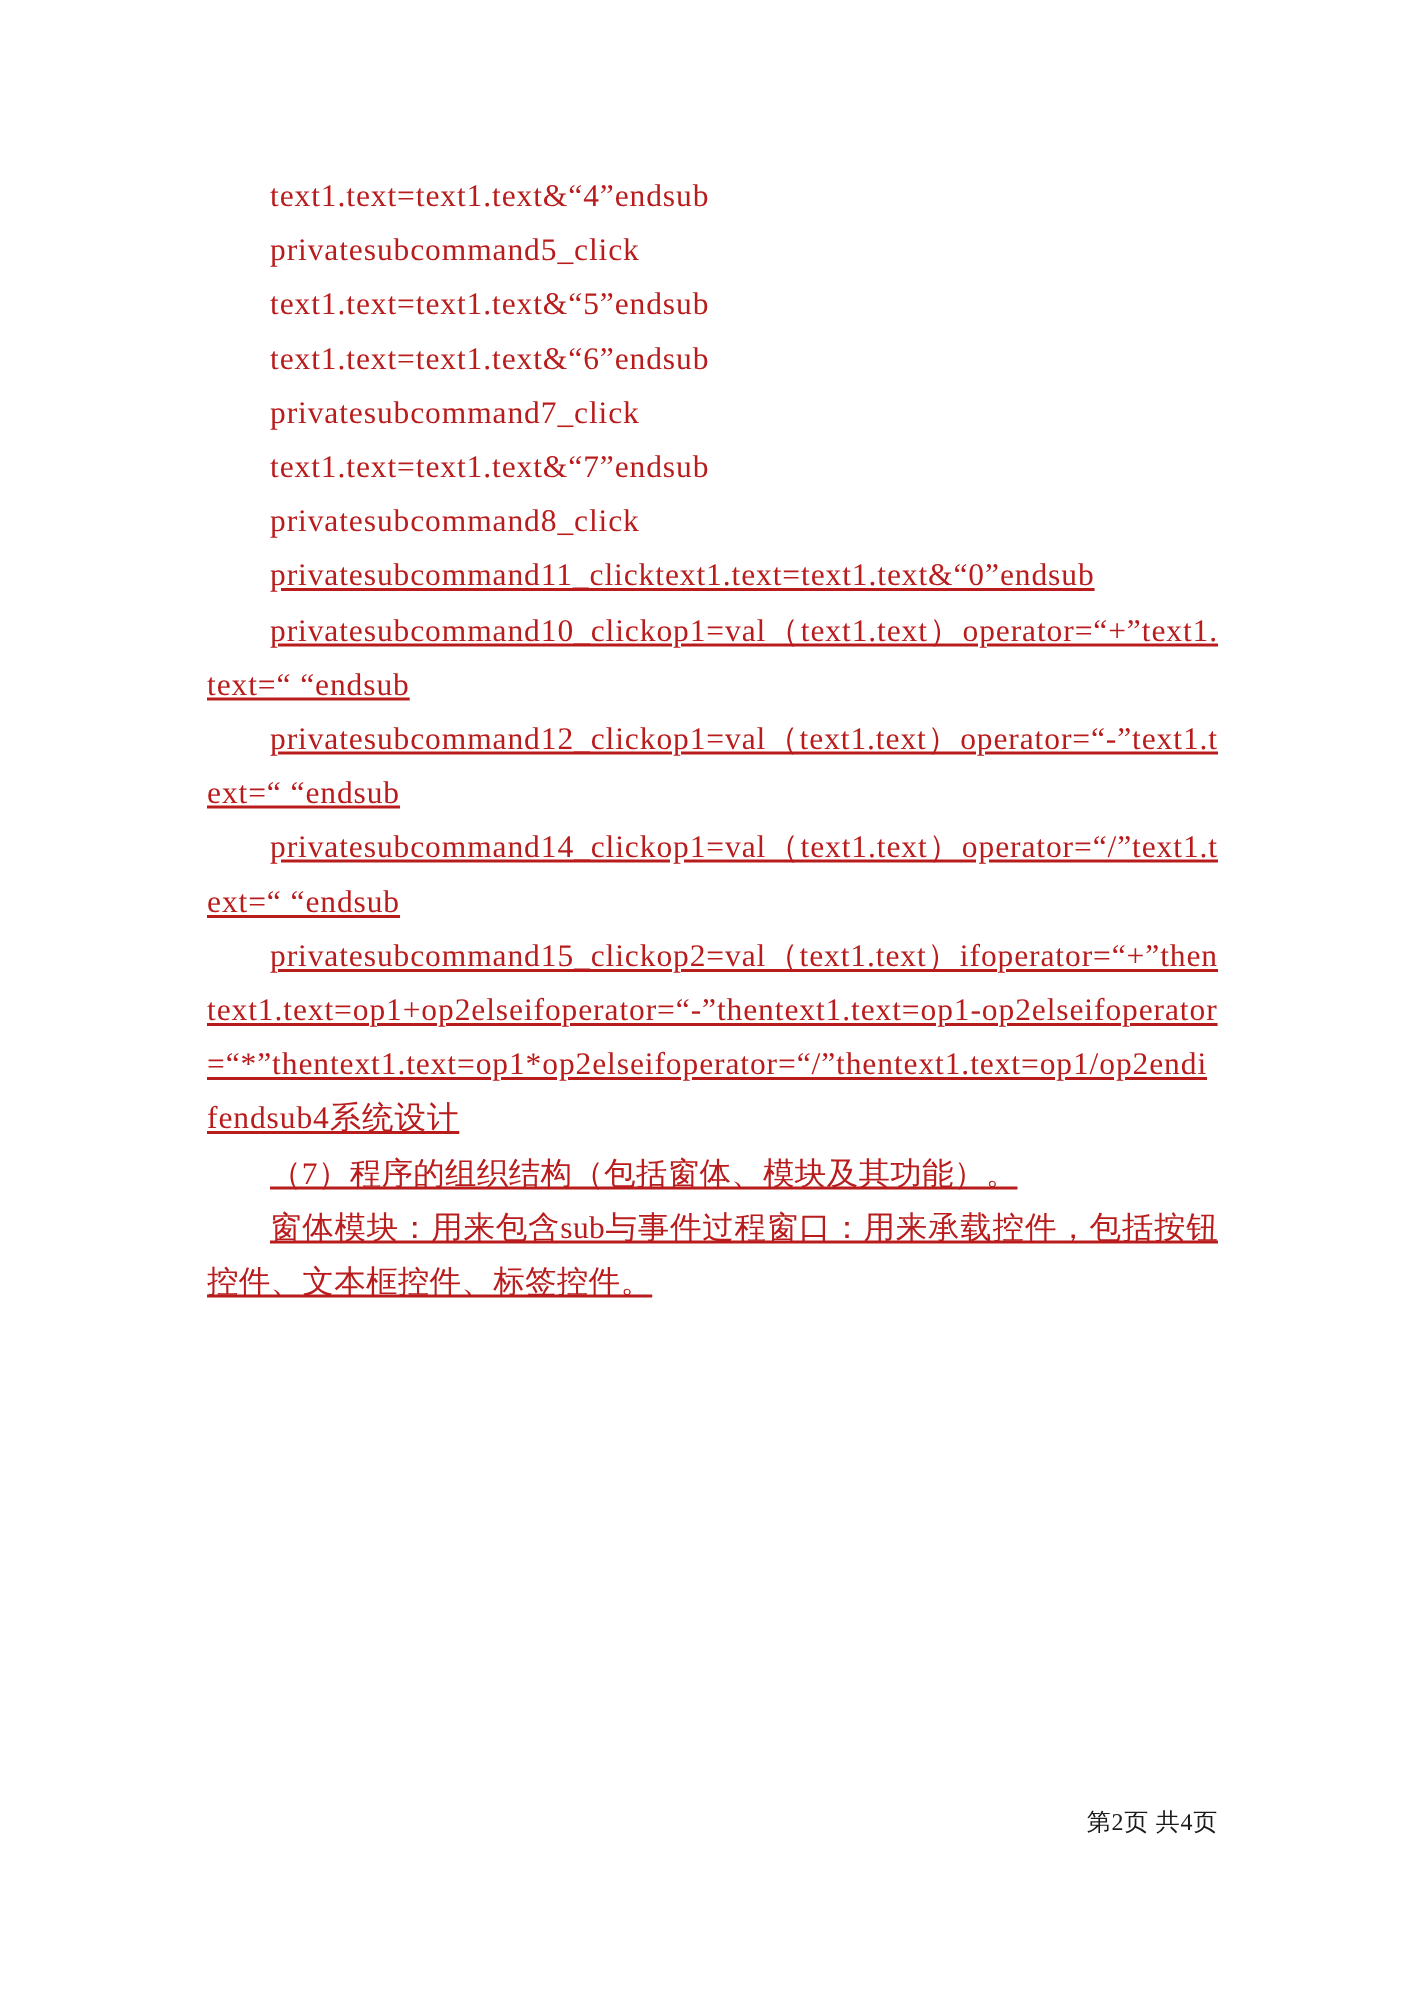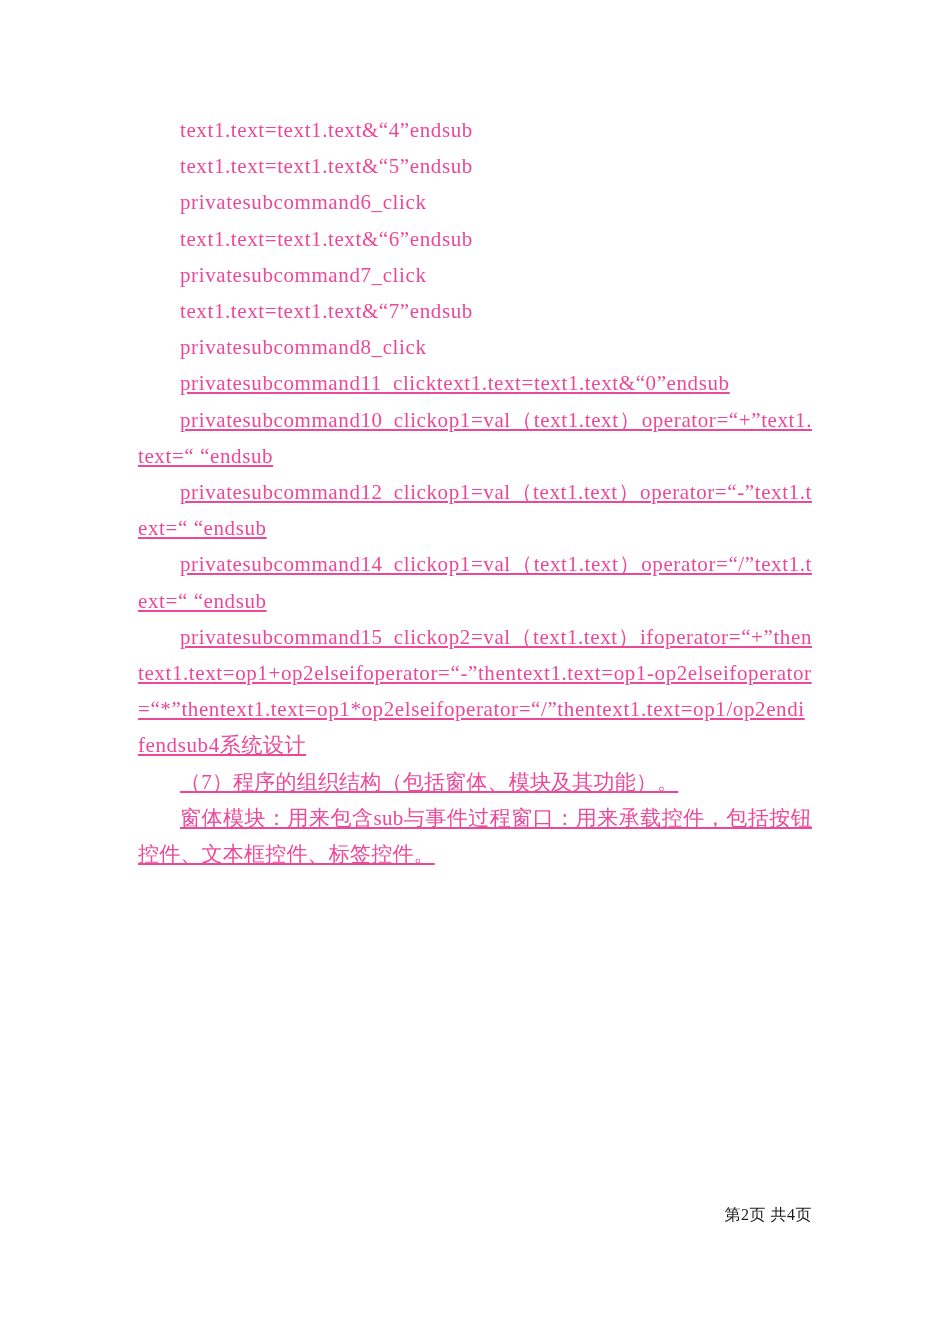--- a/index.html
+++ b/index.html
@@ -17,21 +17,21 @@
   .page {
     position: relative;
     width: 950px;
     height: 1344px;
     box-sizing: border-box;
     padding: 112px 138px 0 138px;
   }
   .doc-body {
     font-size: 21px;
     line-height: 36.2px;
-    color: #ec4899;
+    color: #b91c1c;
     letter-spacing: 0.2px;
   }
   .para {
     margin: 0;
     text-align: justify;
     text-justify: inter-ideograph;
     word-break: break-all;
   }
   .indent-2 {
     text-indent: 2em;
@@ -56,22 +56,22 @@
     font-family: "Liberation Serif", serif;
   }
 </style>
 </head>
 <body>
 
 <div class="page">
   <div class="doc-body">
 
     <p class="code-line mono-ish">text1.text=text1.text&amp;“4”endsub</p>
+    <p class="code-line mono-ish">privatesubcommand5_click</p>
     <p class="code-line mono-ish">text1.text=text1.text&amp;“5”endsub</p>
-    <p class="code-line mono-ish">privatesubcommand6_click</p>
     <p class="code-line mono-ish">text1.text=text1.text&amp;“6”endsub</p>
     <p class="code-line mono-ish">privatesubcommand7_click</p>
     <p class="code-line mono-ish">text1.text=text1.text&amp;“7”endsub</p>
     <p class="code-line mono-ish">privatesubcommand8_click</p>
 
     <p class="para indent-2 mono-ish">privatesubcommand11_clicktext1.text=text1.text&amp;“0”endsub</p>
     <p class="para indent-2 mono-ish">privatesubcommand10_clickop1=val（text1.text）operator=“+”text1.text=“ “endsub</p>
     <p class="para indent-2 mono-ish">privatesubcommand12_clickop1=val（text1.text）operator=“-”text1.text=“ “endsub</p>
     <p class="para indent-2 mono-ish">privatesubcommand14_clickop1=val（text1.text）operator=“/”text1.text=“ “endsub</p>
     <p class="para indent-2 mono-ish">privatesubcommand15_clickop2=val（text1.text）ifoperator=“+”thentext1.text=op1+op2elseifoperator=“-”thentext1.text=op1-op2elseifoperator=“*”thentext1.text=op1*op2elseifoperator=“/”thentext1.text=op1/op2endifendsub4系统设计</p>

